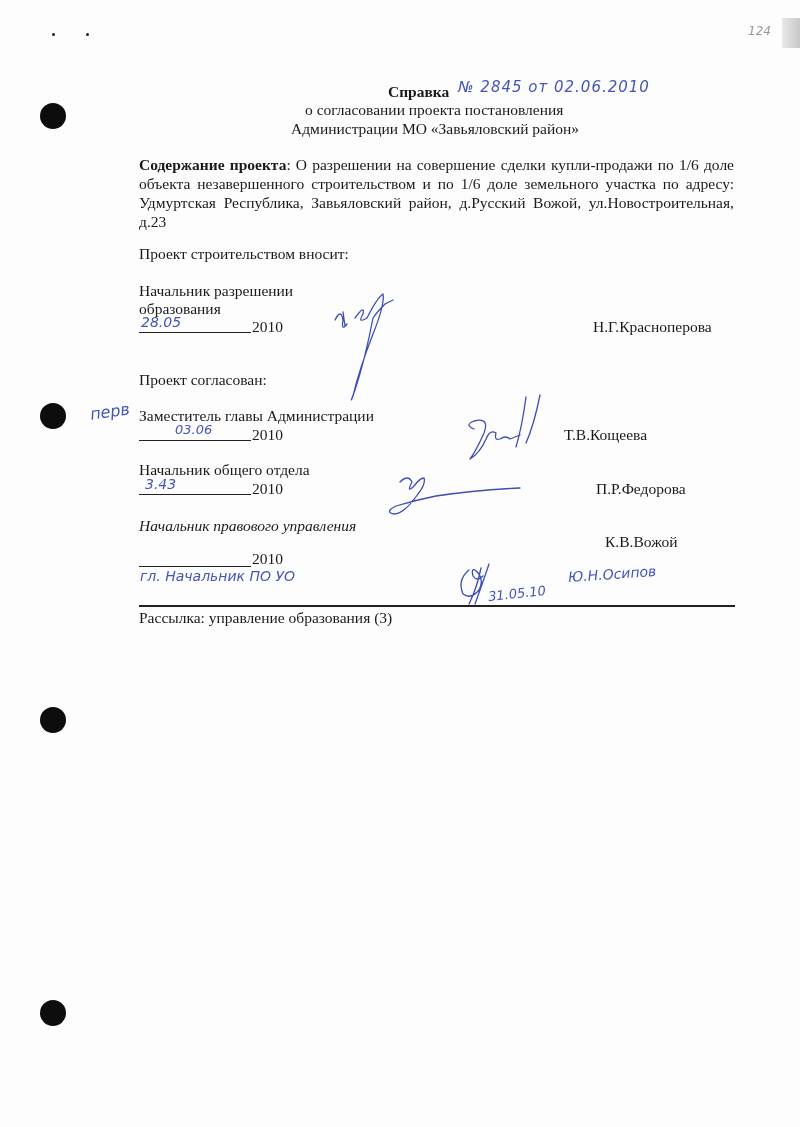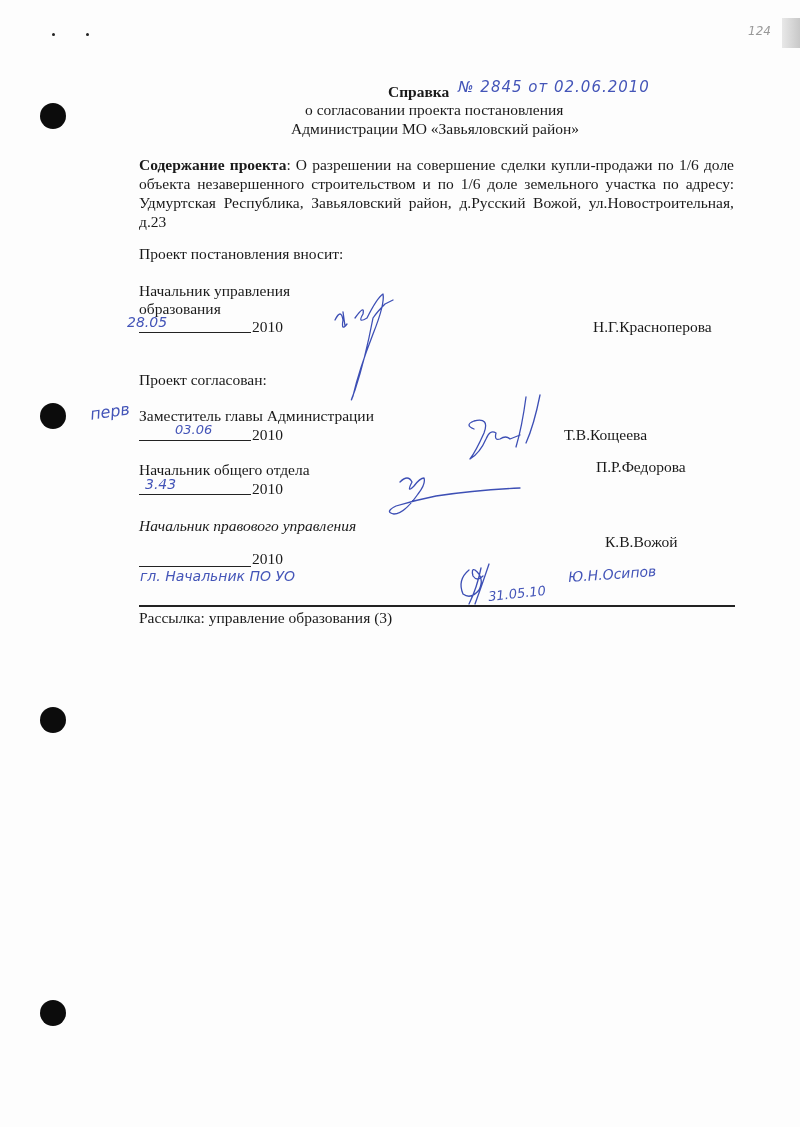--- a/index.html
+++ b/index.html
@@ -34,25 +34,25 @@
 
 <div class="t" style="left:388px;top:82px;font-weight:bold;">Справка</div>
 <div class="hand" style="left:458px;top:78px;font-size:15px;letter-spacing:1px;">№ 2845 от 02.06.2010</div>
 <div class="t" style="left:305px;top:100px;">о согласовании проекта постановления</div>
 <div class="t" style="left:291px;top:119px;">Администрации МО «Завьяловский район»</div>
 
 <div class="content">
   <b>Содержание проекта</b><span>: О разрешении на совершение сделки купли-продажи по 1/6 доле объекта незавершенного строительством и по 1/6 доле земельного участка по адресу: Удмуртская Республика, Завьяловский район, д.Русский Вожой, ул.Новостроительная, д.23</span>
 </div>
 
-<div class="t" style="left:139px;top:244px;">Проект постановления вносит:</div>
-<div class="t" style="left:139px;top:281px;">Начальник управления</div>
+<div class="t" style="left:139px;top:244px;">Проект строительством вносит:</div>
+<div class="t" style="left:139px;top:281px;">Начальник разрешении</div>
 <div class="t" style="left:139px;top:299px;">образования</div>
 <div class="ul" style="left:139px;top:332px;width:112px;"></div>
-<div class="hand" style="left:127px;top:314px;font-size:14px;">28.05</div>
+<div class="hand" style="left:141px;top:314px;font-size:14px;">28.05</div>
 <div class="t" style="left:252px;top:317px;">2010</div>
 <div class="t" style="left:593px;top:317px;text-align:right;">Н.Г.Красноперова</div>
 <svg class="sig" style="left:325px;top:290px;" width="90" height="110">
   <path d="M10 30 q6 -12 8 0 q-2 12 4 4 M18 22 l2 14 M30 28 q10 -14 8 -4 q-6 10 4 4 q10 -20 16 -24 q2 10 -10 40 q-14 36 -20 62 q-4 10 2 -6 q10 -30 18 -72 q4 -6 12 -14 l8 -4"></path>
 </svg>
 
 <div class="t" style="left:139px;top:370px;">Проект согласован:</div>
 <div class="hand" style="left:90px;top:402px;font-size:16px;transform:rotate(-8deg);">перв</div>
 
 <div class="t" style="left:139px;top:406px;">Заместитель главы Администрации</div>
@@ -61,21 +61,21 @@
 <div class="t" style="left:252px;top:425px;">2010</div>
 <div class="t" style="left:564px;top:425px;">Т.В.Кощеева</div>
 <svg class="sig" style="left:460px;top:395px;" width="100" height="80">
   <path d="M14 34 q-10 -4 0 -8 q16 -4 10 12 q-8 18 -14 26 q10 -6 16 -20 q4 -10 10 -6 q-2 8 4 6 q6 -4 10 0 l10 -4 M66 2 q-4 30 -10 50 M80 0 q-6 30 -14 48"></path>
 </svg>
 
 <div class="t" style="left:139px;top:460px;">Начальник общего отдела</div>
 <div class="ul" style="left:139px;top:494px;width:112px;"></div>
 <div class="hand" style="left:145px;top:476px;font-size:14px;">3.43</div>
 <div class="t" style="left:252px;top:479px;">2010</div>
-<div class="t" style="left:596px;top:457px;">П.Р.Федорова</div>
+<div class="t" style="left:596px;top:479px;">П.Р.Федорова</div>
 <svg class="sig" style="left:380px;top:468px;" width="150" height="50">
   <path d="M20 14 q8 -8 12 0 q-6 12 2 4 q6 -8 10 -8 q2 6 -6 16 q-14 20 -24 20 q-10 -2 2 -8 q20 -6 40 -10 q40 -6 84 -8"></path>
 </svg>
 
 <div class="t" style="left:139px;top:516px;font-style:italic;">Начальник правового управления</div>
 <div class="t" style="left:605px;top:532px;">К.В.Вожой</div>
 <div class="ul" style="left:139px;top:566px;width:112px;"></div>
 <div class="t" style="left:252px;top:549px;">2010</div>
 <div class="hand" style="left:140px;top:568px;font-size:14px;">гл. Начальник ПО УО</div>
 <svg class="sig" style="left:455px;top:560px;" width="50" height="50">

